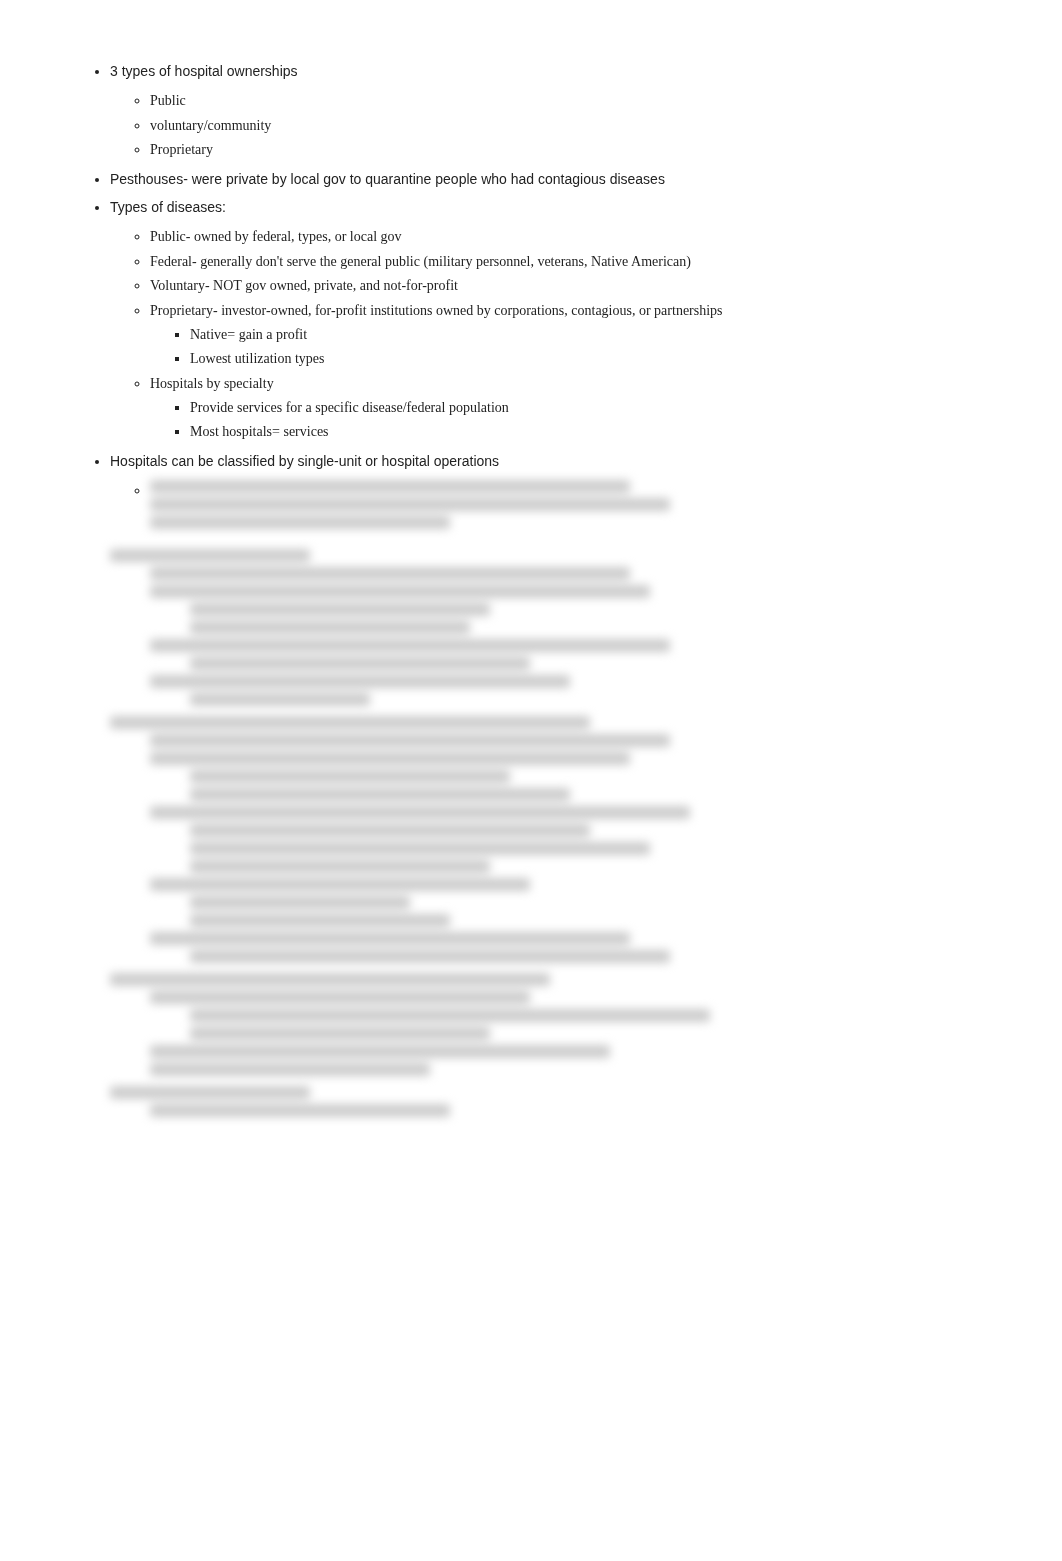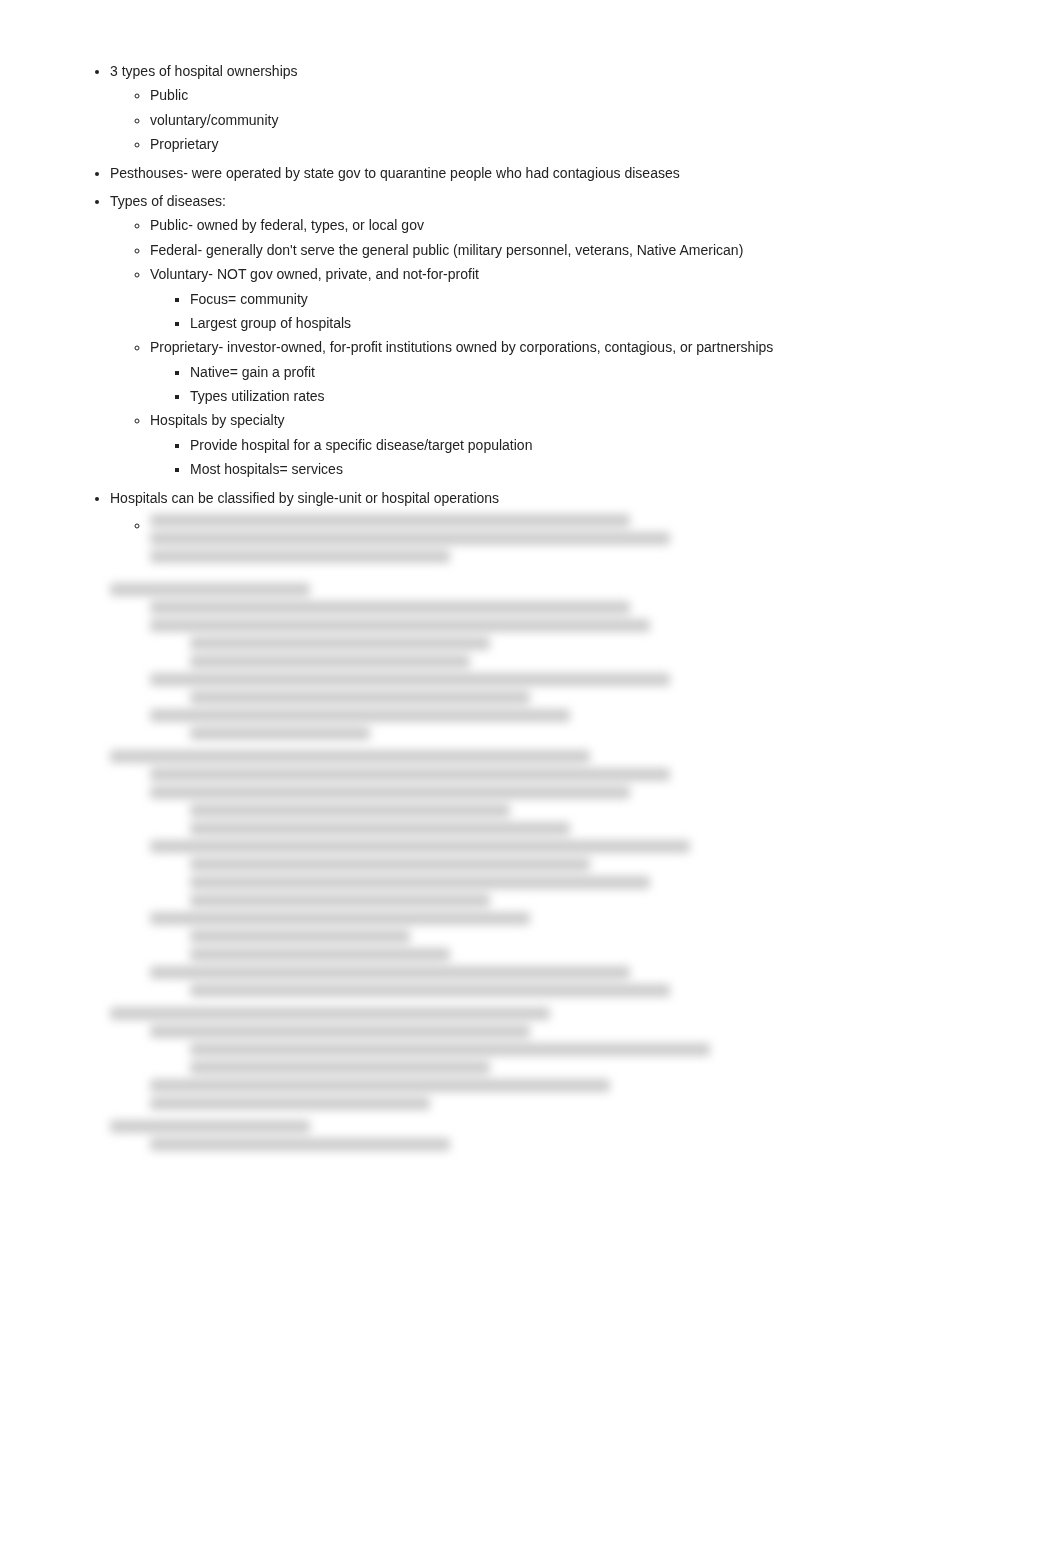--- a/index.html
+++ b/index.html
@@ -24,21 +24,22 @@
       line-height: 1.6;
     }
 
     ul.main-list > li {
       margin-bottom: 6px;
     }
 
     ul.circle-list {
       list-style: circle;
       padding-left: 40px;
-      margin-top: 2px;
+      margin-top: 8px;
+      font-family: Liberation Serif, serif;
     }
 
     ul.circle-list > li {
       margin-bottom: 2px;
     }
 
     ul.square-list {
       list-style: square;
       padding-left: 40px;
       margin-top: 2px;
@@ -71,55 +72,51 @@
   <li>
     <span>3 types of hospital ownerships</span>
     <ul class="circle-list">
       <li><span>Public</span></li>
       <li><span>voluntary/community</span></li>
       <li><span>Proprietary</span></li>
     </ul>
   </li>
 
   <li>
-    <span>Pesthouses- were operated by state gov to quarantine people who had contagious diseases</span>
+    <span>Pesthouses- were private by local gov to quarantine people who had contagious diseases</span>
   </li>
 
   <li>
     <span>Types of diseases:</span>
     <ul class="circle-list">
 
       <li>
         <span>Public- owned by federal, types, or local gov</span>
       </li>
 
       <li>
         <span>Federal- generally don't serve the general public (military personnel, veterans, Native American)</span>
       </li>
 
       <li>
         <span>Voluntary- NOT gov owned, private, and not-for-profit</span>
-        <ul class="square-list">
-          <li><span>Focus= community</span></li>
-          <li><span>Largest group of hospitals</span></li>
-        </ul>
       </li>
 
       <li>
         <span>Proprietary- investor-owned, for-profit institutions owned by corporations, contagious, or partnerships</span>
         <ul class="square-list">
           <li><span>Native= gain a profit</span></li>
-          <li><span>Types utilization rates</span></li>
+          <li><span>Lowest utilization types</span></li>
         </ul>
       </li>
 
       <li>
         <span>Hospitals by specialty</span>
         <ul class="square-list">
-          <li><span>Provide hospital for a specific disease/target population</span></li>
+          <li><span>Provide services for a specific disease/federal population</span></li>
           <li><span>Most hospitals= services</span></li>
         </ul>
       </li>
 
     </ul>
   </li>
 
   <li>
     <span>Hospitals can be classified by single-unit or hospital operations</span>
     <ul class="circle-list">

